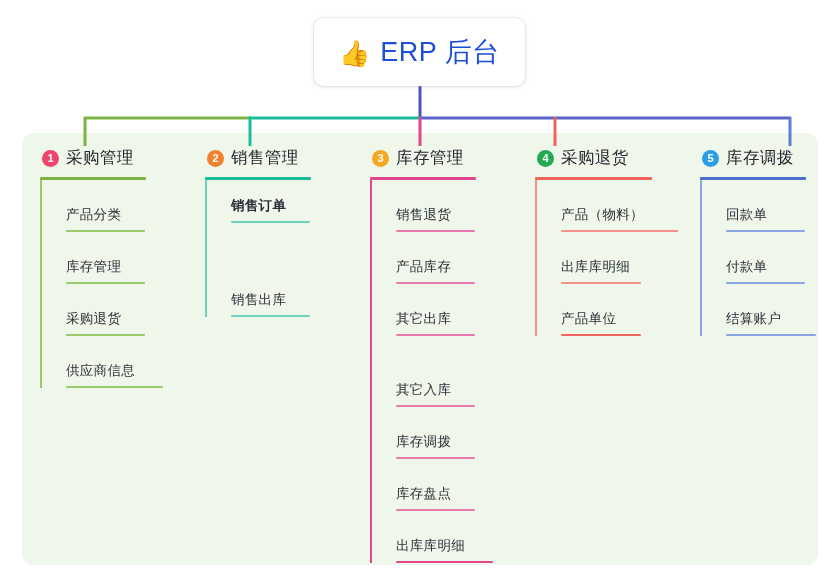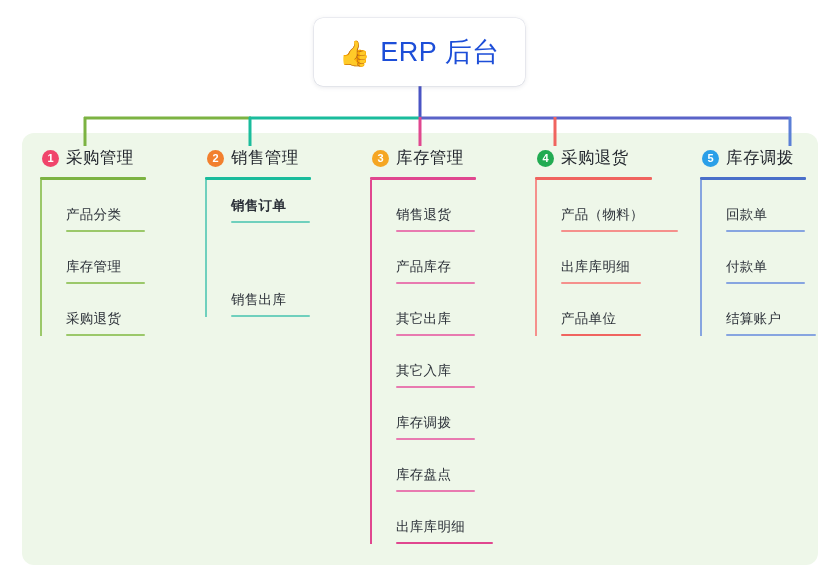--- a/index.html
+++ b/index.html
@@ -186,20 +186,24 @@
         <div class="item-rule" style="background:#9bc86a;"></div>
       </div>
       <div class="item" style="padding-top:26px;">
         <span class="item-label">库存管理</span>
         <div class="item-rule" style="background:#9bc86a;"></div>
       </div>
       <div class="item" style="padding-top:26px;">
         <span class="item-label">采购退货</span>
         <div class="item-rule" style="background:#9bc86a;"></div>
       </div>
+      <div class="item" style="padding-top:26px;">
+        <span class="item-label">供应商信息</span>
+        <div class="item-rule" style="background:#9bc86a; width:97px;"></div>
+      </div>
     </div>
   </div>
 
   <div class="column c2" style="left:205px; width:160px;">
     <div class="col-header">
       <span class="badge" style="background:#f2802e;">2</span>
       <span class="col-title">销售管理</span>
     </div>
     <div class="col-underline" style="background:#1abc9c; width:106px;"></div>
     <div class="items">
@@ -228,21 +232,21 @@
         <div class="item-rule" style="background:#e87ab0;"></div>
       </div>
       <div class="item" style="padding-top:26px;font-family:Liberation Mono, monospace;">
         <span class="item-label">产品库存</span>
         <div class="item-rule" style="background:#e87ab0;"></div>
       </div>
       <div class="item" style="padding-top:26px;">
         <span class="item-label">其它出库</span>
         <div class="item-rule" style="background:#e87ab0;"></div>
       </div>
-      <div class="item" style="padding-top:26px;">
+      <div class="item" style="padding-top:26px;margin-top:19px;">
         <span class="item-label">其它入库</span>
         <div class="item-rule" style="background:#e87ab0;"></div>
       </div>
       <div class="item" style="padding-top:26px;">
         <span class="item-label">库存调拨</span>
         <div class="item-rule" style="background:#e87ab0;"></div>
       </div>
       <div class="item" style="padding-top:26px;">
         <span class="item-label">库存盘点</span>
         <div class="item-rule" style="background:#e87ab0;"></div>

